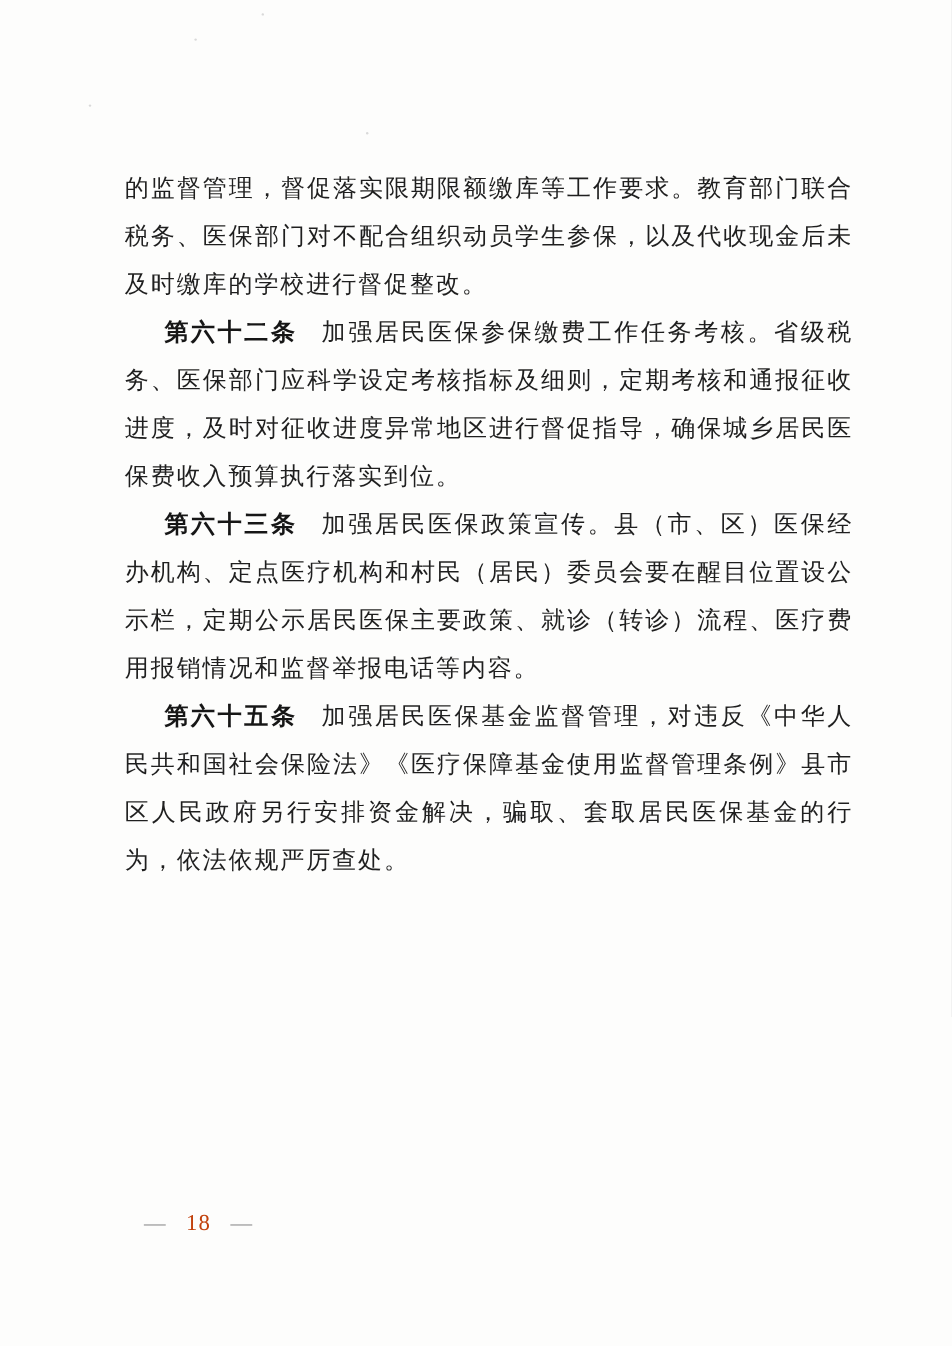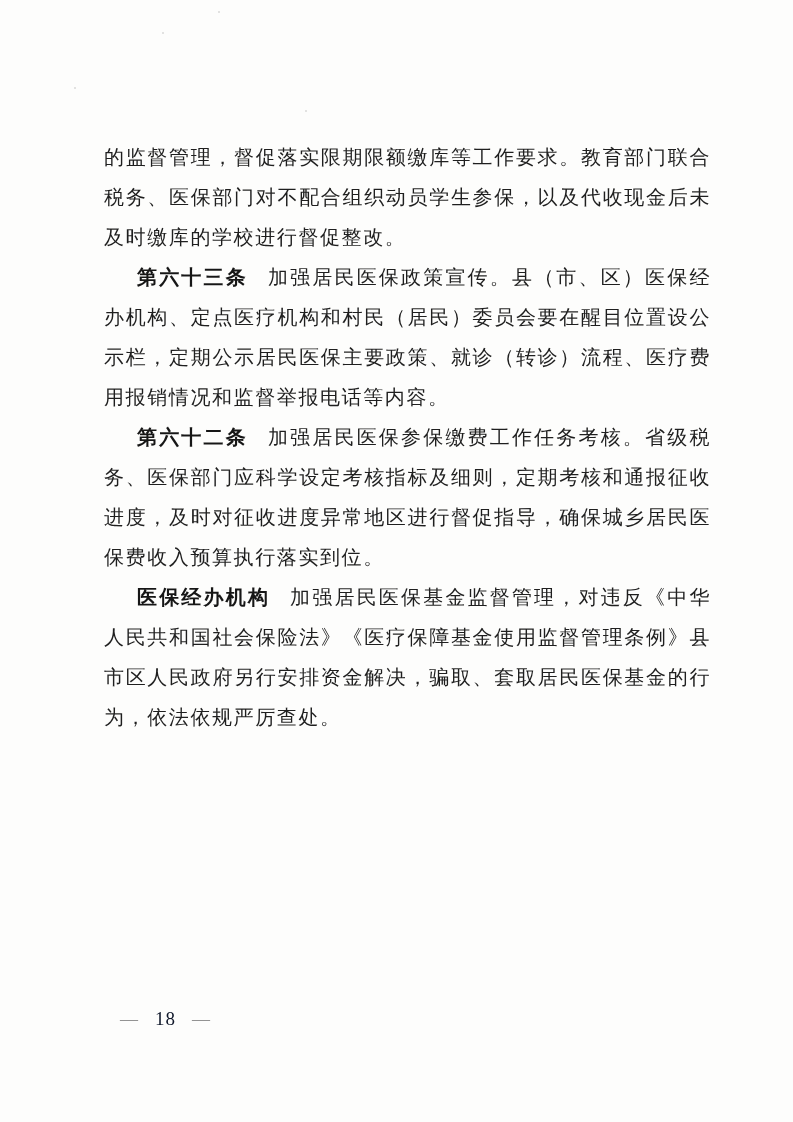--- a/index.html
+++ b/index.html
@@ -59,21 +59,21 @@
     color: #2a2a2a;
     letter-spacing: 1px;
     white-space: nowrap;
   }
   .page-number .dash {
     color: #8f8f8f;
     font-size: 18px;
   }
   .page-number .num {
     margin: 0 16px;
-    color: #0f172a;
+    color: #c2410c;
     font-family: "Liberation Serif", "DejaVu Serif", serif;
   }
   
   .speck {
     position: absolute;
     width: 2px;
     height: 2px;
     background: #d9d9d9;
     border-radius: 50%;
   }
@@ -89,25 +89,25 @@
 
   <span class="speck s1"></span>
   <span class="speck s2"></span>
   <span class="speck s3"></span>
   <span class="speck s4"></span>
 
   <div class="text-column">
 
     <p class="para continuation">的监督管理，督促落实限期限额缴库等工作要求。教育部门联合税务、医保部门对不配合组织动员学生参保，以及代收现金后未及时缴库的学校进行督促整改。</p>
 
+    <p class="para article"><span class="article-lead">第六十二条</span><span>加强居民医保参保缴费工作任务考核。省级税务、医保部门应科学设定考核指标及细则，定期考核和通报征收进度，及时对征收进度异常地区进行督促指导，确保城乡居民医保费收入预算执行落实到位。</span></p>
+
     <p class="para article"><span class="article-lead">第六十三条</span><span>加强居民医保政策宣传。县（市、区）医保经办机构、定点医疗机构和村民（居民）委员会要在醒目位置设公示栏，定期公示居民医保主要政策、就诊（转诊）流程、医疗费用报销情况和监督举报电话等内容。</span></p>
 
-    <p class="para article"><span class="article-lead">第六十二条</span><span>加强居民医保参保缴费工作任务考核。省级税务、医保部门应科学设定考核指标及细则，定期考核和通报征收进度，及时对征收进度异常地区进行督促指导，确保城乡居民医保费收入预算执行落实到位。</span></p>
-
-    <p class="para article"><span class="article-lead">医保经办机构</span><span>加强居民医保基金监督管理，对违反《中华人民共和国社会保险法》《医疗保障基金使用监督管理条例》县市区人民政府另行安排资金解决，骗取、套取居民医保基金的行为，依法依规严厉查处。</span></p>
+    <p class="para article"><span class="article-lead">第六十五条</span><span>加强居民医保基金监督管理，对违反《中华人民共和国社会保险法》《医疗保障基金使用监督管理条例》县市区人民政府另行安排资金解决，骗取、套取居民医保基金的行为，依法依规严厉查处。</span></p>
 
 
 
 
   </div>
 
   <div class="page-number"><span class="dash">—</span><span class="num">18</span><span class="dash">—</span></div>
 
 </div>
 

